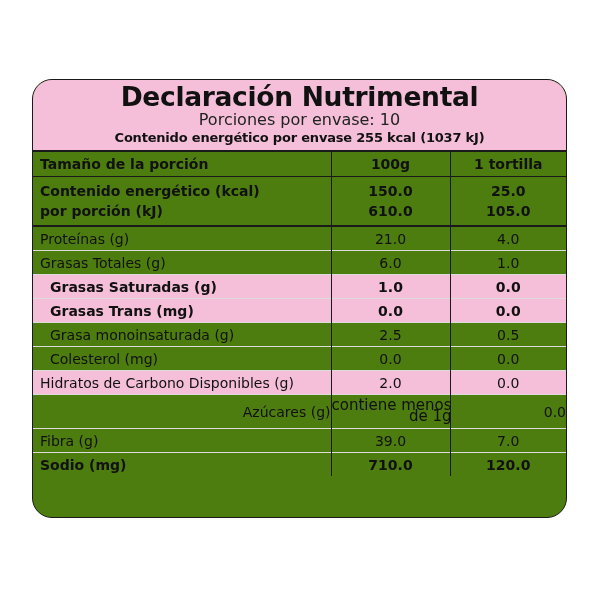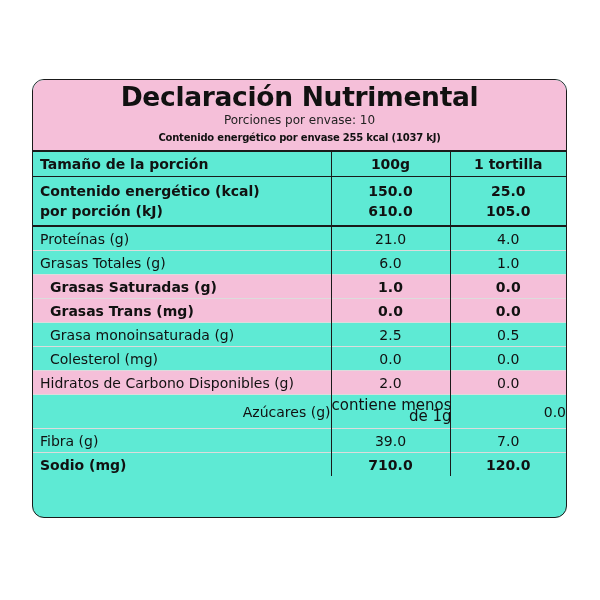--- a/index.html
+++ b/index.html
@@ -15,45 +15,45 @@
       color: #111111;
       overflow: hidden;
     }
     .label-box {
       position: absolute;
       left: 32px;
       top: 79px;
       width: 533px;
       height: 437px;
       border: 1.5px solid #1a1a1a;
-      border-radius: 12px;
+      border-radius: 20px;
       overflow: hidden;
-      background: #5eead4;
+      background: #4d7c0f;
     }
     .header {
       height: 72px;
       background: #f5bfd9;
       border-bottom: 2px solid #1a1a1a;
       text-align: center;
       box-sizing: border-box;
       padding-top: 2px;
     }
     .title {
       font-size: 26.5px;
       font-weight: bold;
       line-height: 30px;
       letter-spacing: -0.3px;
     }
     .servings {
-      font-size: 12px;
+      font-size: 16px;
       line-height: 16px;
       color: #222;
     }
     .energy-total {
-      font-size: 10px;
+      font-size: 13px;
       font-weight: bold;
       line-height: 19px;
       letter-spacing: -0.2px;
     }
     table {
       border-collapse: collapse;
       width: 100%;
       table-layout: fixed;
     }
     col.c1 { width: 298px; }

